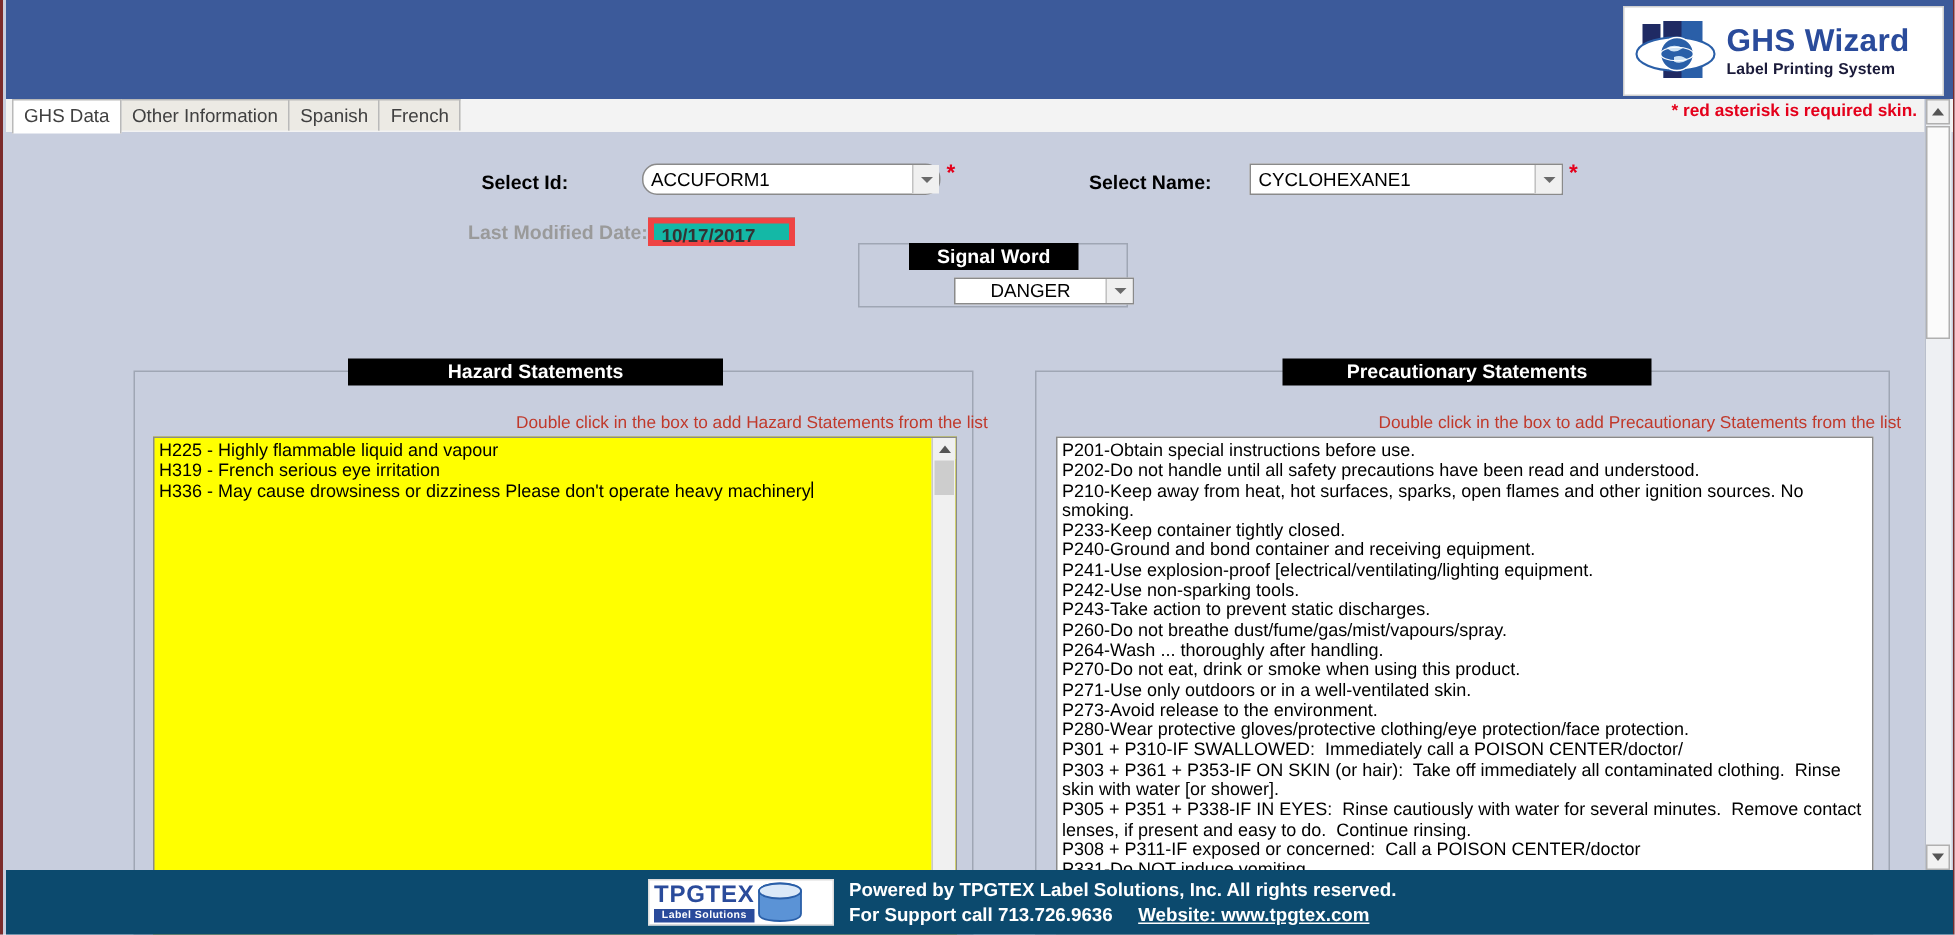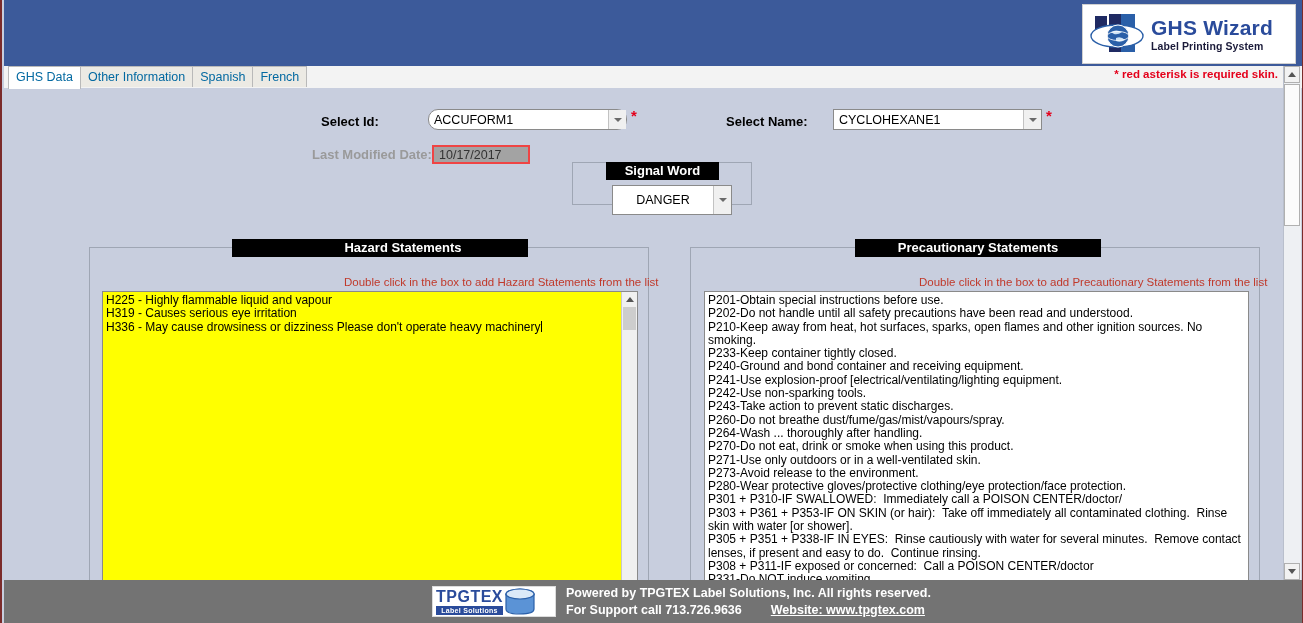--- a/index.html
+++ b/index.html
@@ -46,21 +46,21 @@
   
   .tabstrip {
     position: absolute; left: 2px; top: 66px; right: 0; height: 22px;
     background: #f3f3f3;
     border-bottom: 1px solid #9badc8;
   }
   .tab {
     position: relative; float: left;
     height: 21px; line-height: 20px;
     padding: 0 7px;
-    font-size: 12.5px; color: #0369a1;
+    font-size: 12.5px; color: #404040;
     background: #eceae4;
     border: 1px solid #b9b9b9;
     border-bottom: none;
     margin-right: -1px;
     box-sizing: border-box;
     cursor: default;
   }
   .tab.active {
     background: #ffffff;
     border-color: #b9b9b9;
@@ -110,24 +110,24 @@
     border-left: 4px solid transparent;
     border-right: 4px solid transparent;
     border-top: 4px solid #6a6a6a;
   }
   .star {
     position: absolute;
     color: #e4001b; font-size: 15px; font-weight: bold;
   }
   .datefield {
     position: absolute;
-    background: #a3a3a3;
-    border: 2px solid #ef4444;
-    box-sizing: border-box;
-    font-size: 12.5px; font-weight: normal; color: #333;
+    background: #14b8a6;
+    border: 4px solid #ef4444;
+    box-sizing: border-box;
+    font-size: 12.5px; font-weight: bold; color: #333;
     padding-left: 5px; line-height: 17px;
   }
 
   
   .group {
     position: absolute;
     border: 1px solid #9fa6b4;
     box-sizing: border-box;
   }
   .group-title {
@@ -225,21 +225,21 @@
     position: absolute; left: 0; top: 18px;
     width: 16px; height: 142px;
     background: #fbfbfb;
     border: 1px solid #b0b0b0;
     box-sizing: border-box;
   }
 
   
   .footer {
     position: absolute; left: 2px; right: 0; bottom: 0; height: 43px;
-    background: #737373;
+    background: #0c4a6e;
     display: flex; align-items: center;
   }
   .tpg-logo {
     width: 124px; height: 31px;
     margin-left: 428px;
     background: #ffffff;
     border: 1px solid #dcdcdc;
     box-sizing: border-box;
     display: flex; align-items: center;
     overflow: hidden;
@@ -254,21 +254,21 @@
     background: #2a4b9b;
     text-align: center; padding: 1px 0; margin-top: 1px;
     letter-spacing: .3px;
   }
   .footer-text {
     margin-left: 10px;
     display: flex; flex-direction: column;
     color: #ffffff; font-size: 12.5px; font-weight: bold;
     line-height: 17px;
   }
-  .footer-row2 { display: flex; align-items: center; gap: 29px; }
+  .footer-row2 { display: flex; align-items: center; gap: 17px; }
   .footer-link { color: #ffffff; text-decoration: underline; }
 </style>
 </head>
 <body>
 
 <div class="app">
 
   <div class="header">
     <div class="logo-box">
       <svg class="logo-mark" viewBox="0 0 62 52">
@@ -315,35 +315,35 @@
           <span class="chev"></span>
         </span>
     </div>
     <div class="star" style="left:1042px; top:19px;">*</div>
 
     <div class="lbl disabled" style="left:308px; top:59px;">Last Modified Date:</div>
     <div class="datefield" style="left:428px; top:57px; width:98px; height:19px;">10/17/2017</div>
 
     <div class="group" style="left:568px; top:74px; width:180px; height:43px;"></div>
     <div class="group-title" style="left:602px; top:74px; width:113px; height:18px;">Signal Word</div>
-    <div class="combo" style="left:608px; top:97px; width:120px; height:30px;">
+    <div class="combo" style="left:632px; top:97px; width:120px; height:18px;">
       <span class="val" style="text-align:center; padding-left:0;">DANGER</span>
       <span class="arrow">
           <span class="chev"></span>
         </span>
     </div>
 
     <div class="group" style="left:85px; top:159px; width:560px; height:376px;"></div>
-    <div class="group-title" style="left:228px; top:151px; width:250px; height:18px;padding-left:46px;">Hazard Statements</div>
+    <div class="group-title" style="left:228px; top:151px; width:250px; height:18px;">Hazard Statements</div>
     <div class="hint" style="left:340px; top:188px;">Double click in the box to add Hazard Statements from the list</div>
 
     <div class="listbox hazard-box" style="left:98px; top:203px; width:536px; height:332px;">
       <div class="content">
         <div class="line">H225 - Highly flammable liquid and vapour</div>
-        <div class="line">H319 - Causes serious eye irritation</div>
+        <div class="line">H319 - French serious eye irritation</div>
         <div class="line"><span>H336 - May cause drowsiness or dizziness Please don't operate heavy machinery</span><span class="caret"></span></div>
       </div>
       <div class="vscroll">
         <div class="btn up">
             <span class="up-arrow"></span>
           </div>
         <div class="thumb" style="top:15px; height:23px;"></div>
       </div>
     </div>
 

